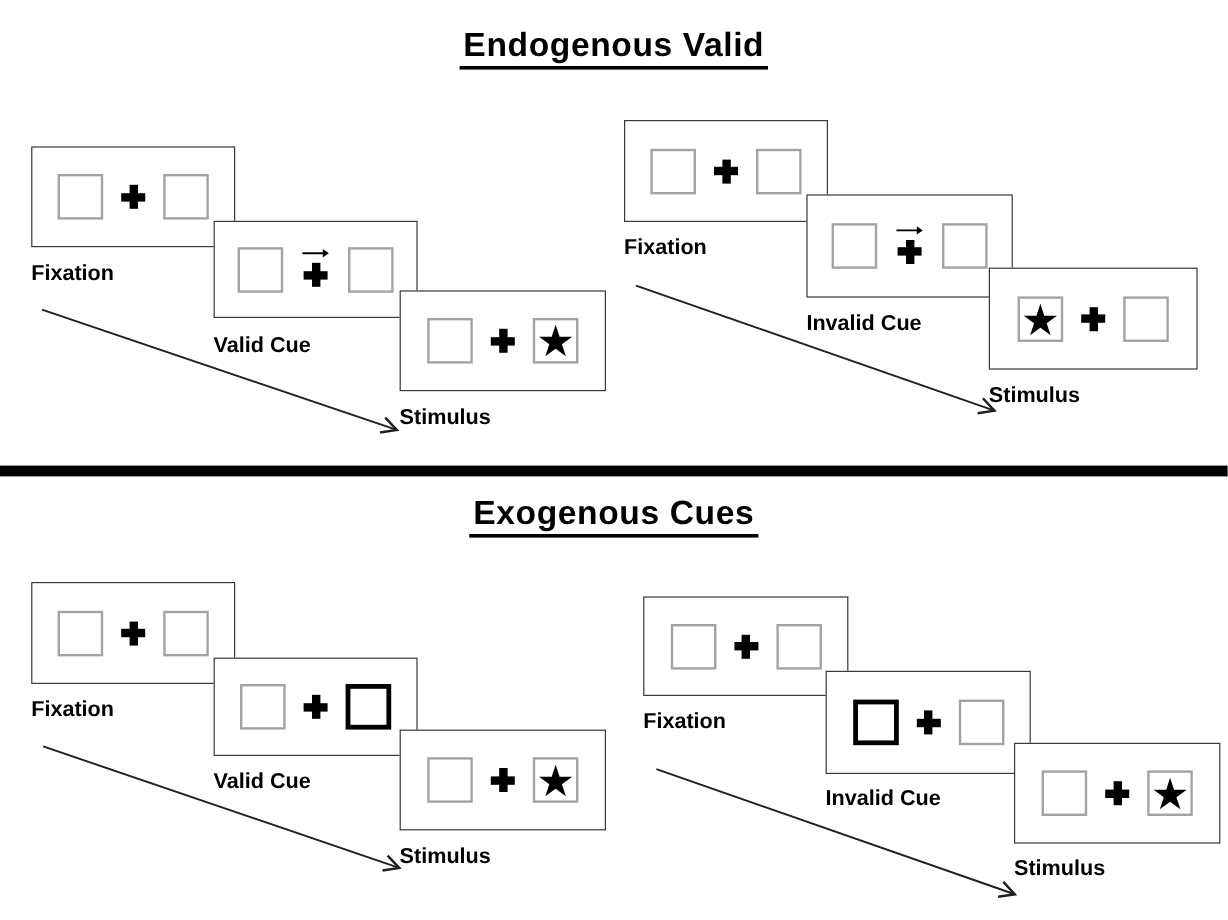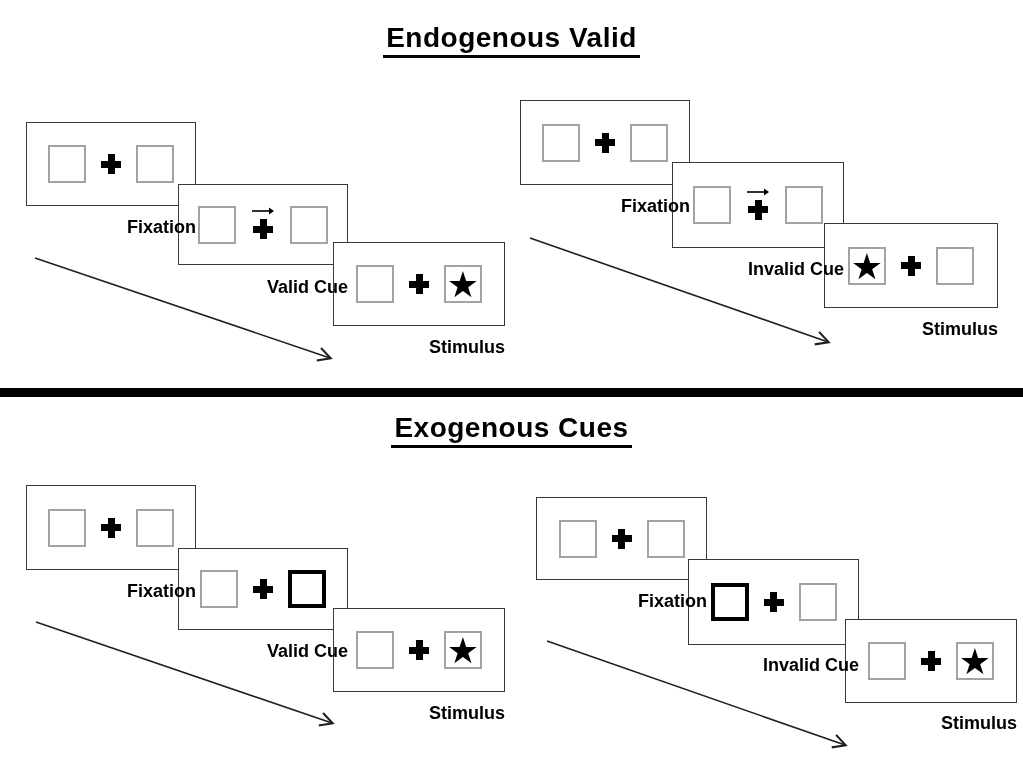--- a/index.html
+++ b/index.html
@@ -30,21 +30,21 @@
   }
   .sq.bright{border:4px solid #000;}
   .star{font-size:36px;line-height:36px;display:block;transform:translateY(1px);}
   .plus{position:relative;width:20px;height:20px;flex:0 0 auto;}
   .plus::before{content:"";position:absolute;left:0;top:6.5px;width:20px;height:7px;background:#000;}
   .plus::after{content:"";position:absolute;left:6.5px;top:0;width:7px;height:20px;background:#000;}
   .cue-col{display:flex;flex-direction:column;align-items:center;gap:3px;margin-top:-4px;flex:0 0 auto;}
   .cue-arrow{display:block;}
 
   .plabel{
-    position:absolute;text-align:right;font-weight:bold;font-size:18px;line-height:22px;
+    position:absolute;text-align:left;font-weight:bold;font-size:18px;line-height:22px;
   }
   .seq-arrow{position:absolute;}
 
   
   #e1f{left:26px;top:122px;width:170px;height:84px;}
   #e1c{left:178px;top:184px;width:170px;height:81px;}
   #e1s{left:333px;top:242px;width:172px;height:84px;}
   #le1f{left:26px;top:216px;width:170px;}
   #le1c{left:178px;top:276px;width:170px;}
   #le1s{left:333px;top:336px;width:172px;}

